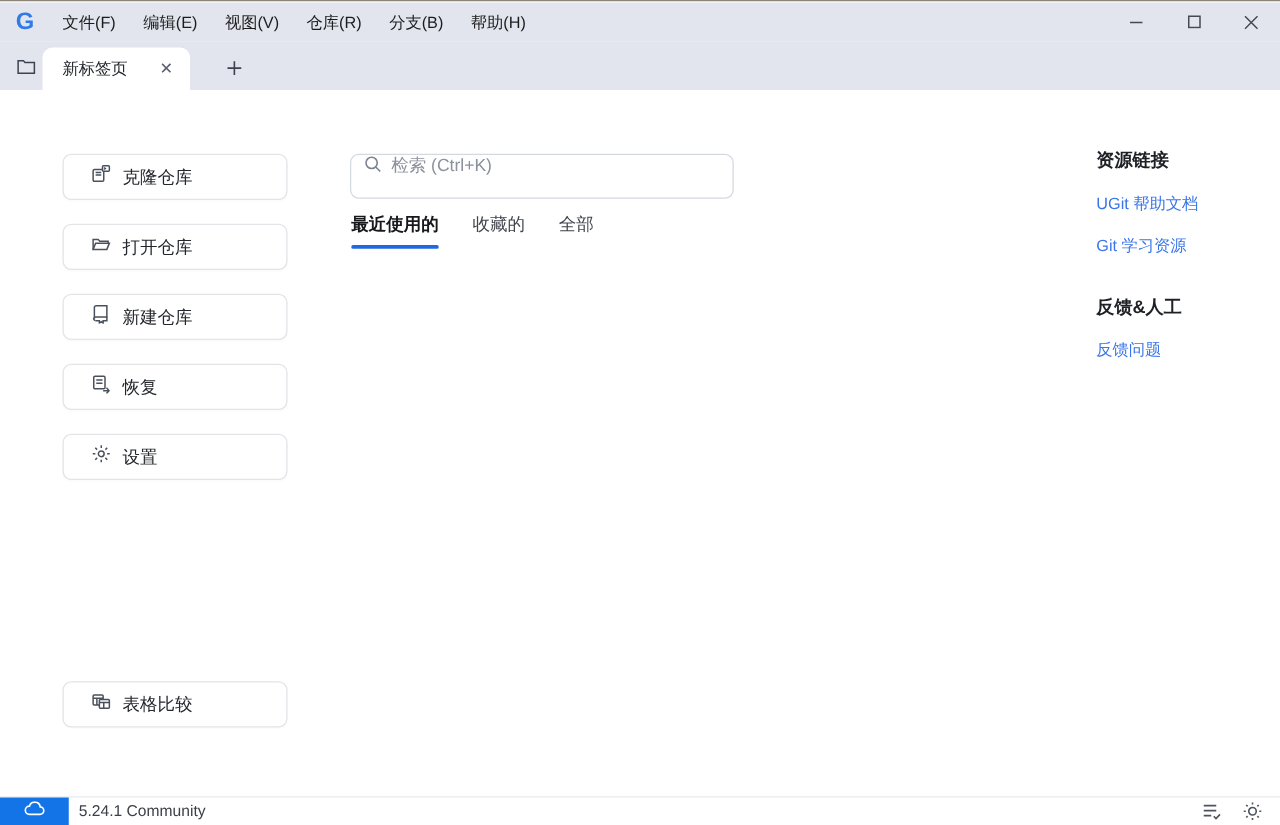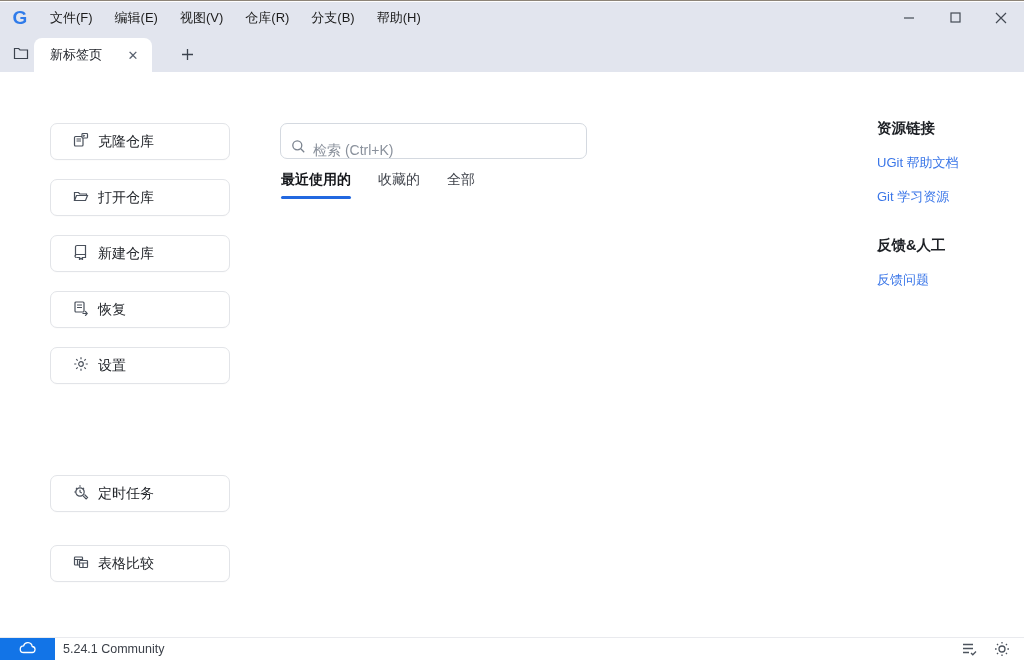--- a/index.html
+++ b/index.html
@@ -34,21 +34,21 @@
   
   .content { position:absolute; left:0; top:71px; width:100%; height:454px; background:#fff; }
 
   .side-btn { position:absolute; left:50px; width:180px; height:37px; background:#fff;
     border:1px solid #e2e4e8; border-radius:7px; display:flex; align-items:center;
     padding-left:22px; gap:9px; cursor:pointer; box-shadow:0 1px 1px rgba(0,0,0,0.015); }
   .side-btn .lbl { font-size:14px; color:#23262b; }
   .side-btn svg { flex:0 0 auto; }
 
   .search-box { position:absolute; left:280px; top:51px; width:307px; height:36px;
-    border:1px solid #d4d9e0; border-radius:7px; display:flex; align-items:flex-end; padding:0 10px; gap:7px; background:#fff; }
+    border:1px solid #d4d9e0; border-radius:7px; display:flex; align-items:flex-start; padding:0 10px; gap:7px; background:#fff; }
   .search-box input { border:none; outline:none; flex:1; font-size:14px; color:#333;
     font-family:"Liberation Sans","DejaVu Sans",sans-serif; background:transparent; }
   .search-box input::placeholder { color:#8a919c; }
 
   .filter-tabs { position:absolute; left:281px; top:99px; display:flex; gap:27px; }
   .ftab { font-size:14px; color:#40444c; padding-bottom:10px; position:relative; cursor:pointer; }
   .ftab.active { color:#16181c; font-weight:bold; }
   .ftab.active::after { content:""; position:absolute; left:0; right:0; bottom:0; height:3px;
     background:#2268e0; border-radius:2px; }
 
@@ -164,31 +164,20 @@
     <div class="side-btn" style="top:275px">
       <span>
         <svg width="16" height="16" viewBox="0 0 16 16" fill="none" stroke="#4a515c" stroke-width="1.2">
           <circle cx="8" cy="8" r="2.3"></circle>
           <path d="M8 1.2v2.1 M8 12.7v2.1 M1.2 8h2.1 M12.7 8h2.1 M3.2 3.2l1.5 1.5 M11.3 11.3l1.5 1.5 M12.8 3.2l-1.5 1.5 M4.7 11.3l-1.5 1.5"></path>
         </svg>
       </span>
       <span class="lbl">设置</span>
     </div>
 
-    <div class="side-btn" style="top:403px">
-      <span>
-        <svg width="16" height="16" viewBox="0 0 16 16" fill="none" stroke="#4a515c" stroke-width="1.2">
-          <circle cx="7" cy="8" r="4.2"></circle>
-            <path d="M7 5.8V8l1.8 1"></path>
-          <path d="M7 1.2v1.6 M1.3 8h1.6 M3 3.8l1.1 1.1 M11 3.8 9.9 4.9"></path>
-          <path d="M11.5 10.5l3 3-1.4 1.4-3-3"></path>
-        </svg>
-      </span>
-      <span class="lbl">定时任务</span>
-    </div>
 
     <div class="side-btn" style="top:473px">
       <span>
         <svg width="16" height="16" viewBox="0 0 16 16" fill="none" stroke="#4a515c" stroke-width="1.2">
           <rect x="1.5" y="3" width="8" height="8" rx="0.8"></rect>
             <path d="M1.5 5.5h8 M4.5 5.5v5.5"></path>
           <rect x="6.5" y="6.5" width="8" height="7" rx="0.8" fill="#fff"></rect>
             <path d="M6.5 9h8 M10 9v4.5"></path>
         </svg>
       </span>

